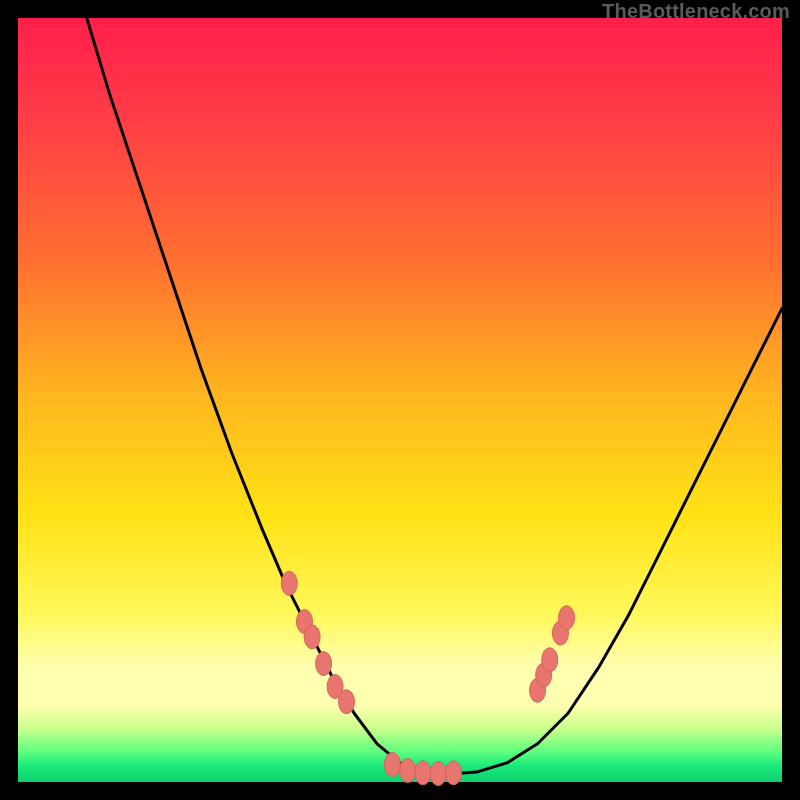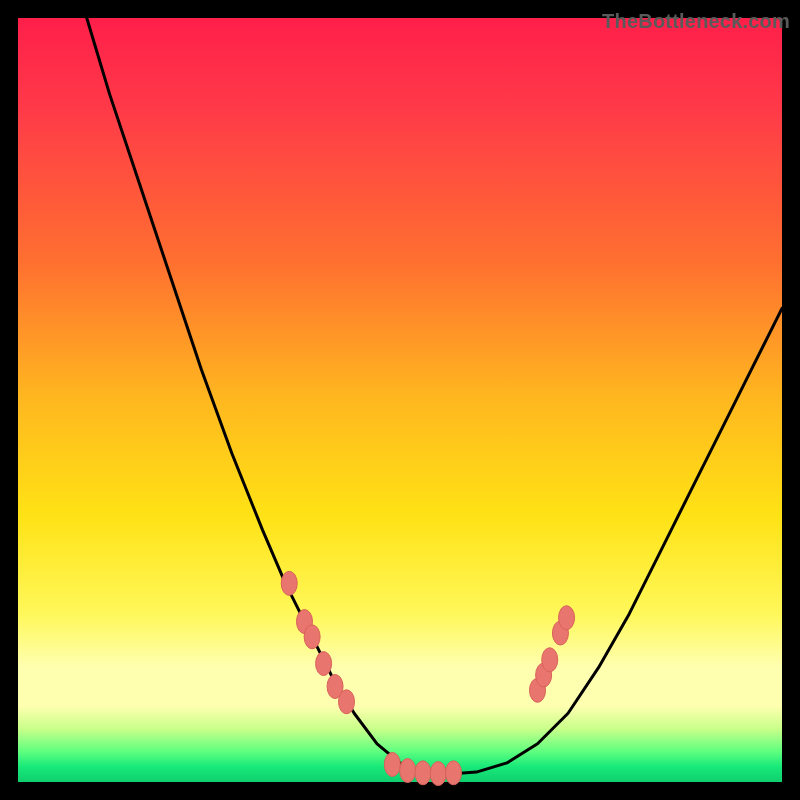--- a/index.html
+++ b/index.html
@@ -43,21 +43,21 @@
   .plot-area svg {
     position: absolute;
     left: 0;
     top: 0;
     width: 764px;
     height: 764px;
     overflow: visible;
   }
   .watermark {
     position: absolute;
-    top: 10px;
+    top: 0;
     right: 10px;
     font-size: 20px;
     font-weight: 600;
     color: #5a5a5a;
     letter-spacing: 0.2px;
     user-select: none;
     margin-left: 8px;
   }
 </style>
 </head>

